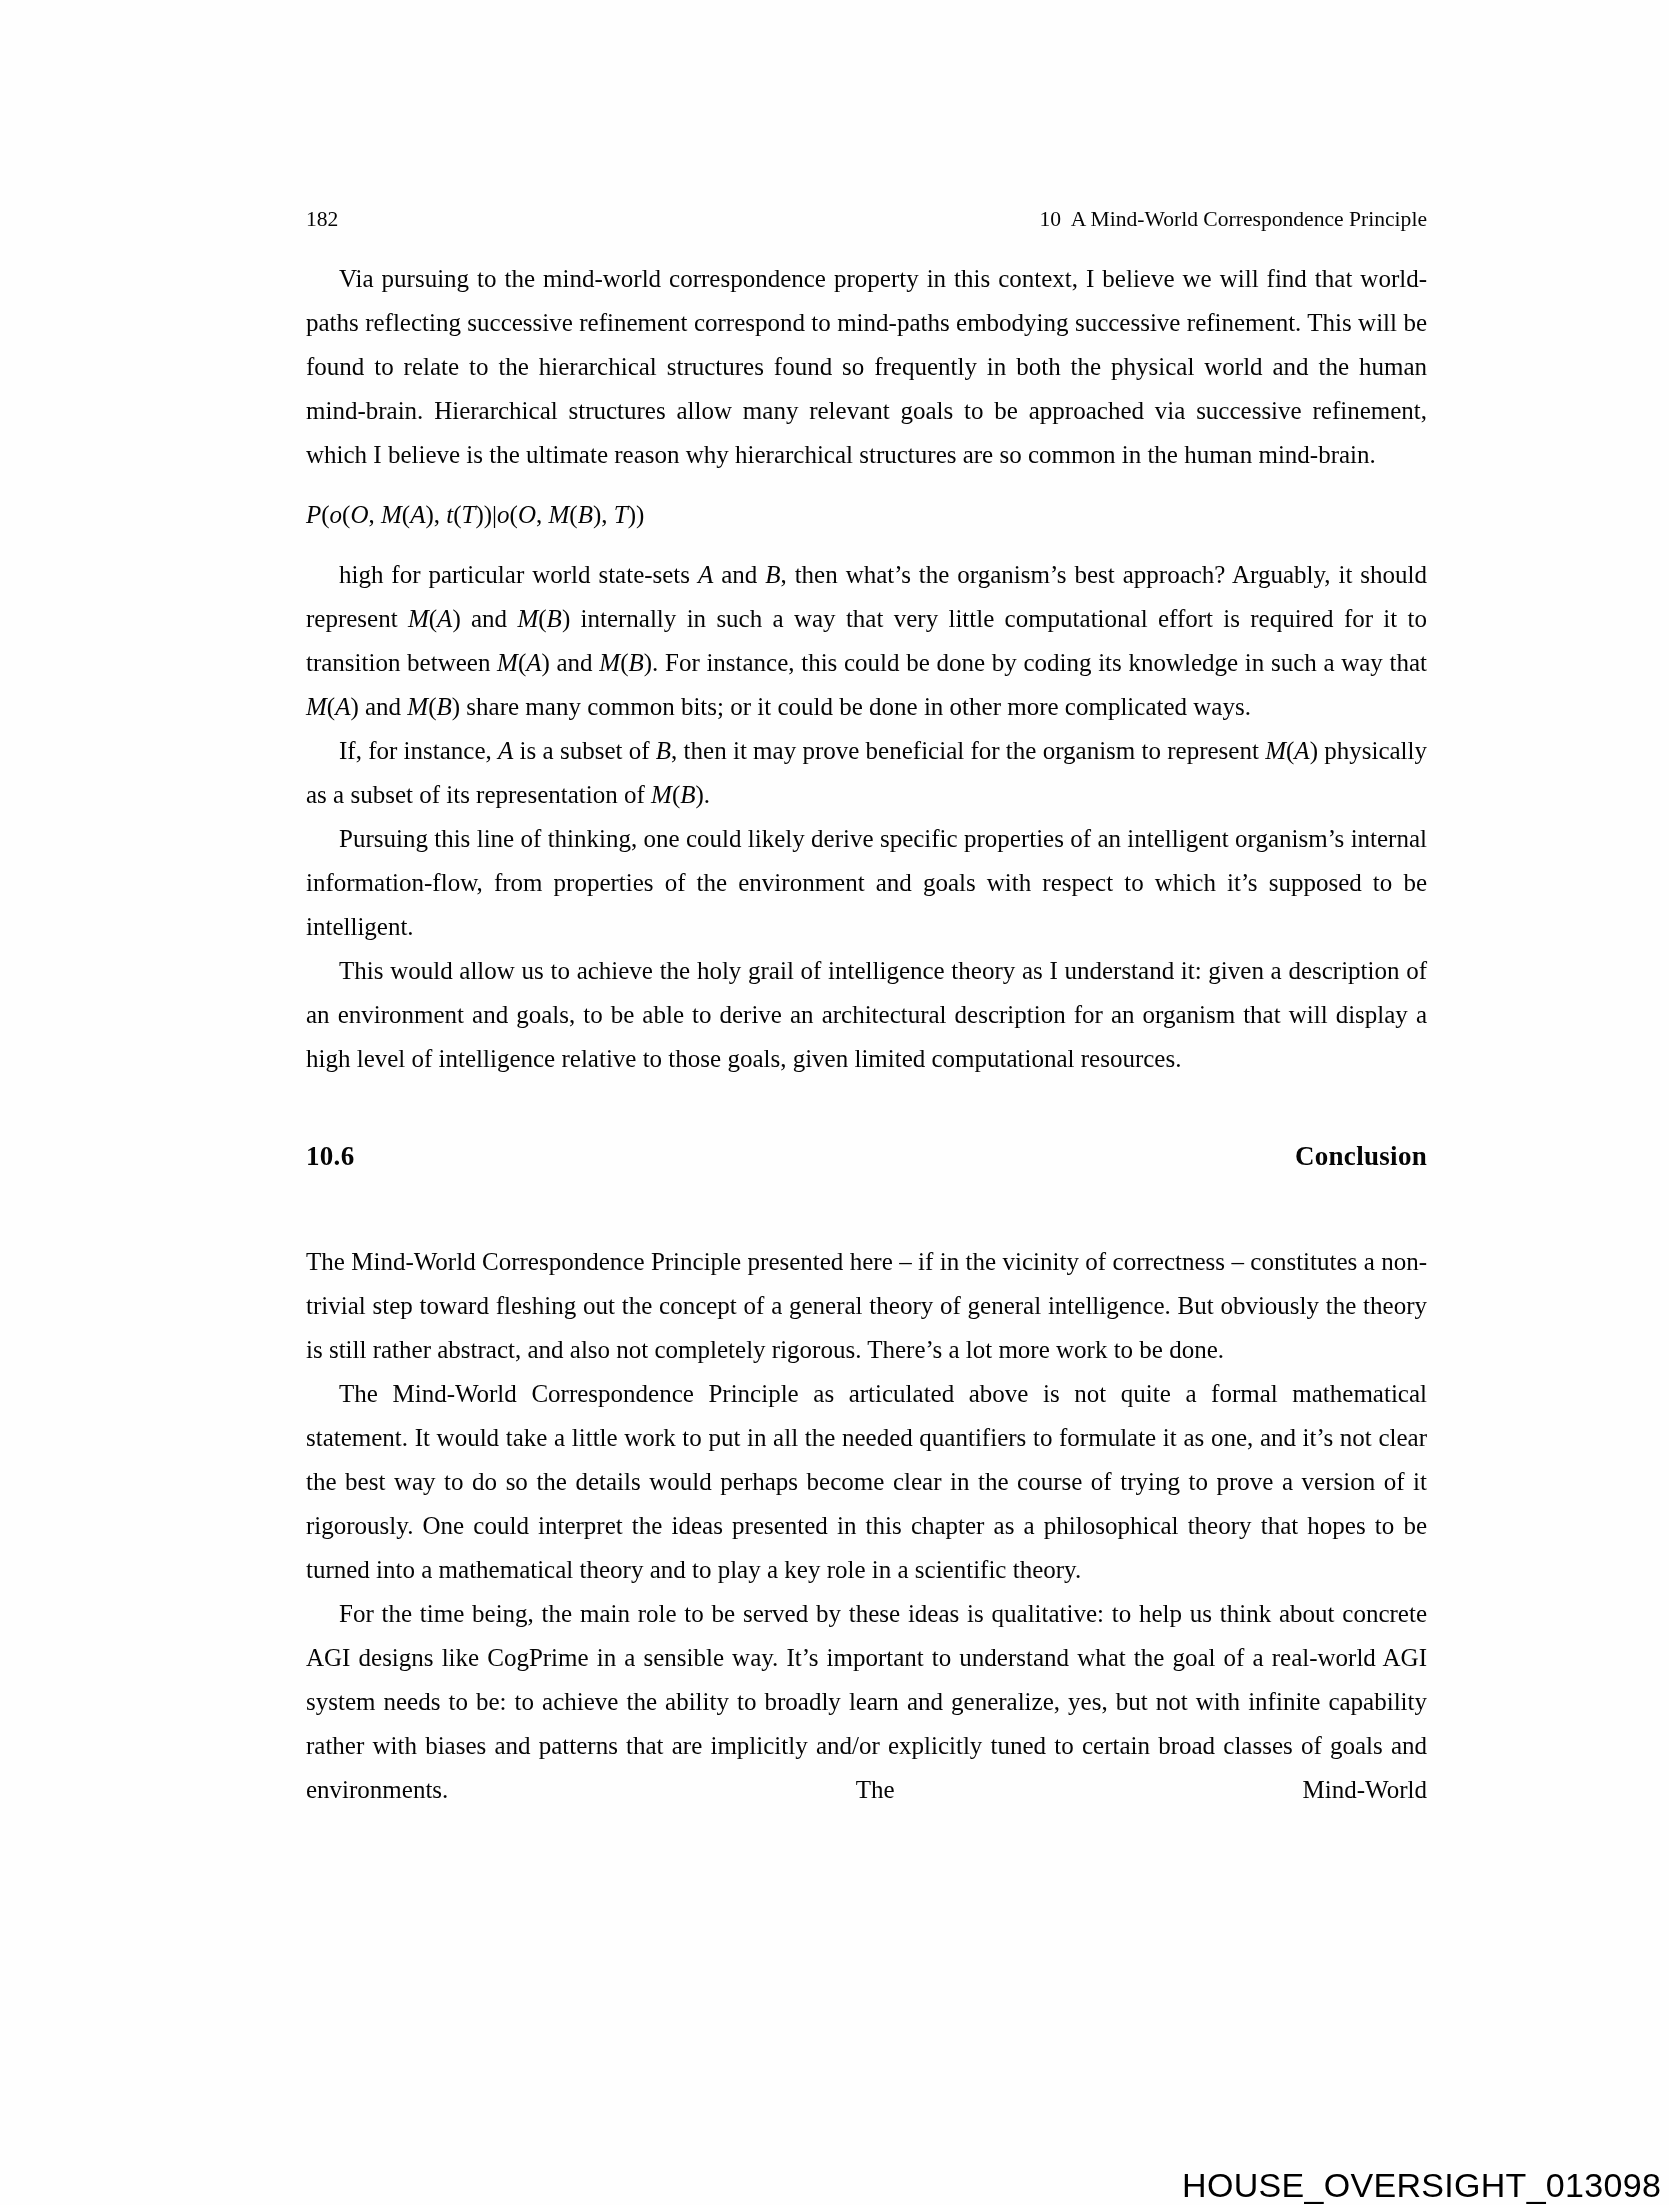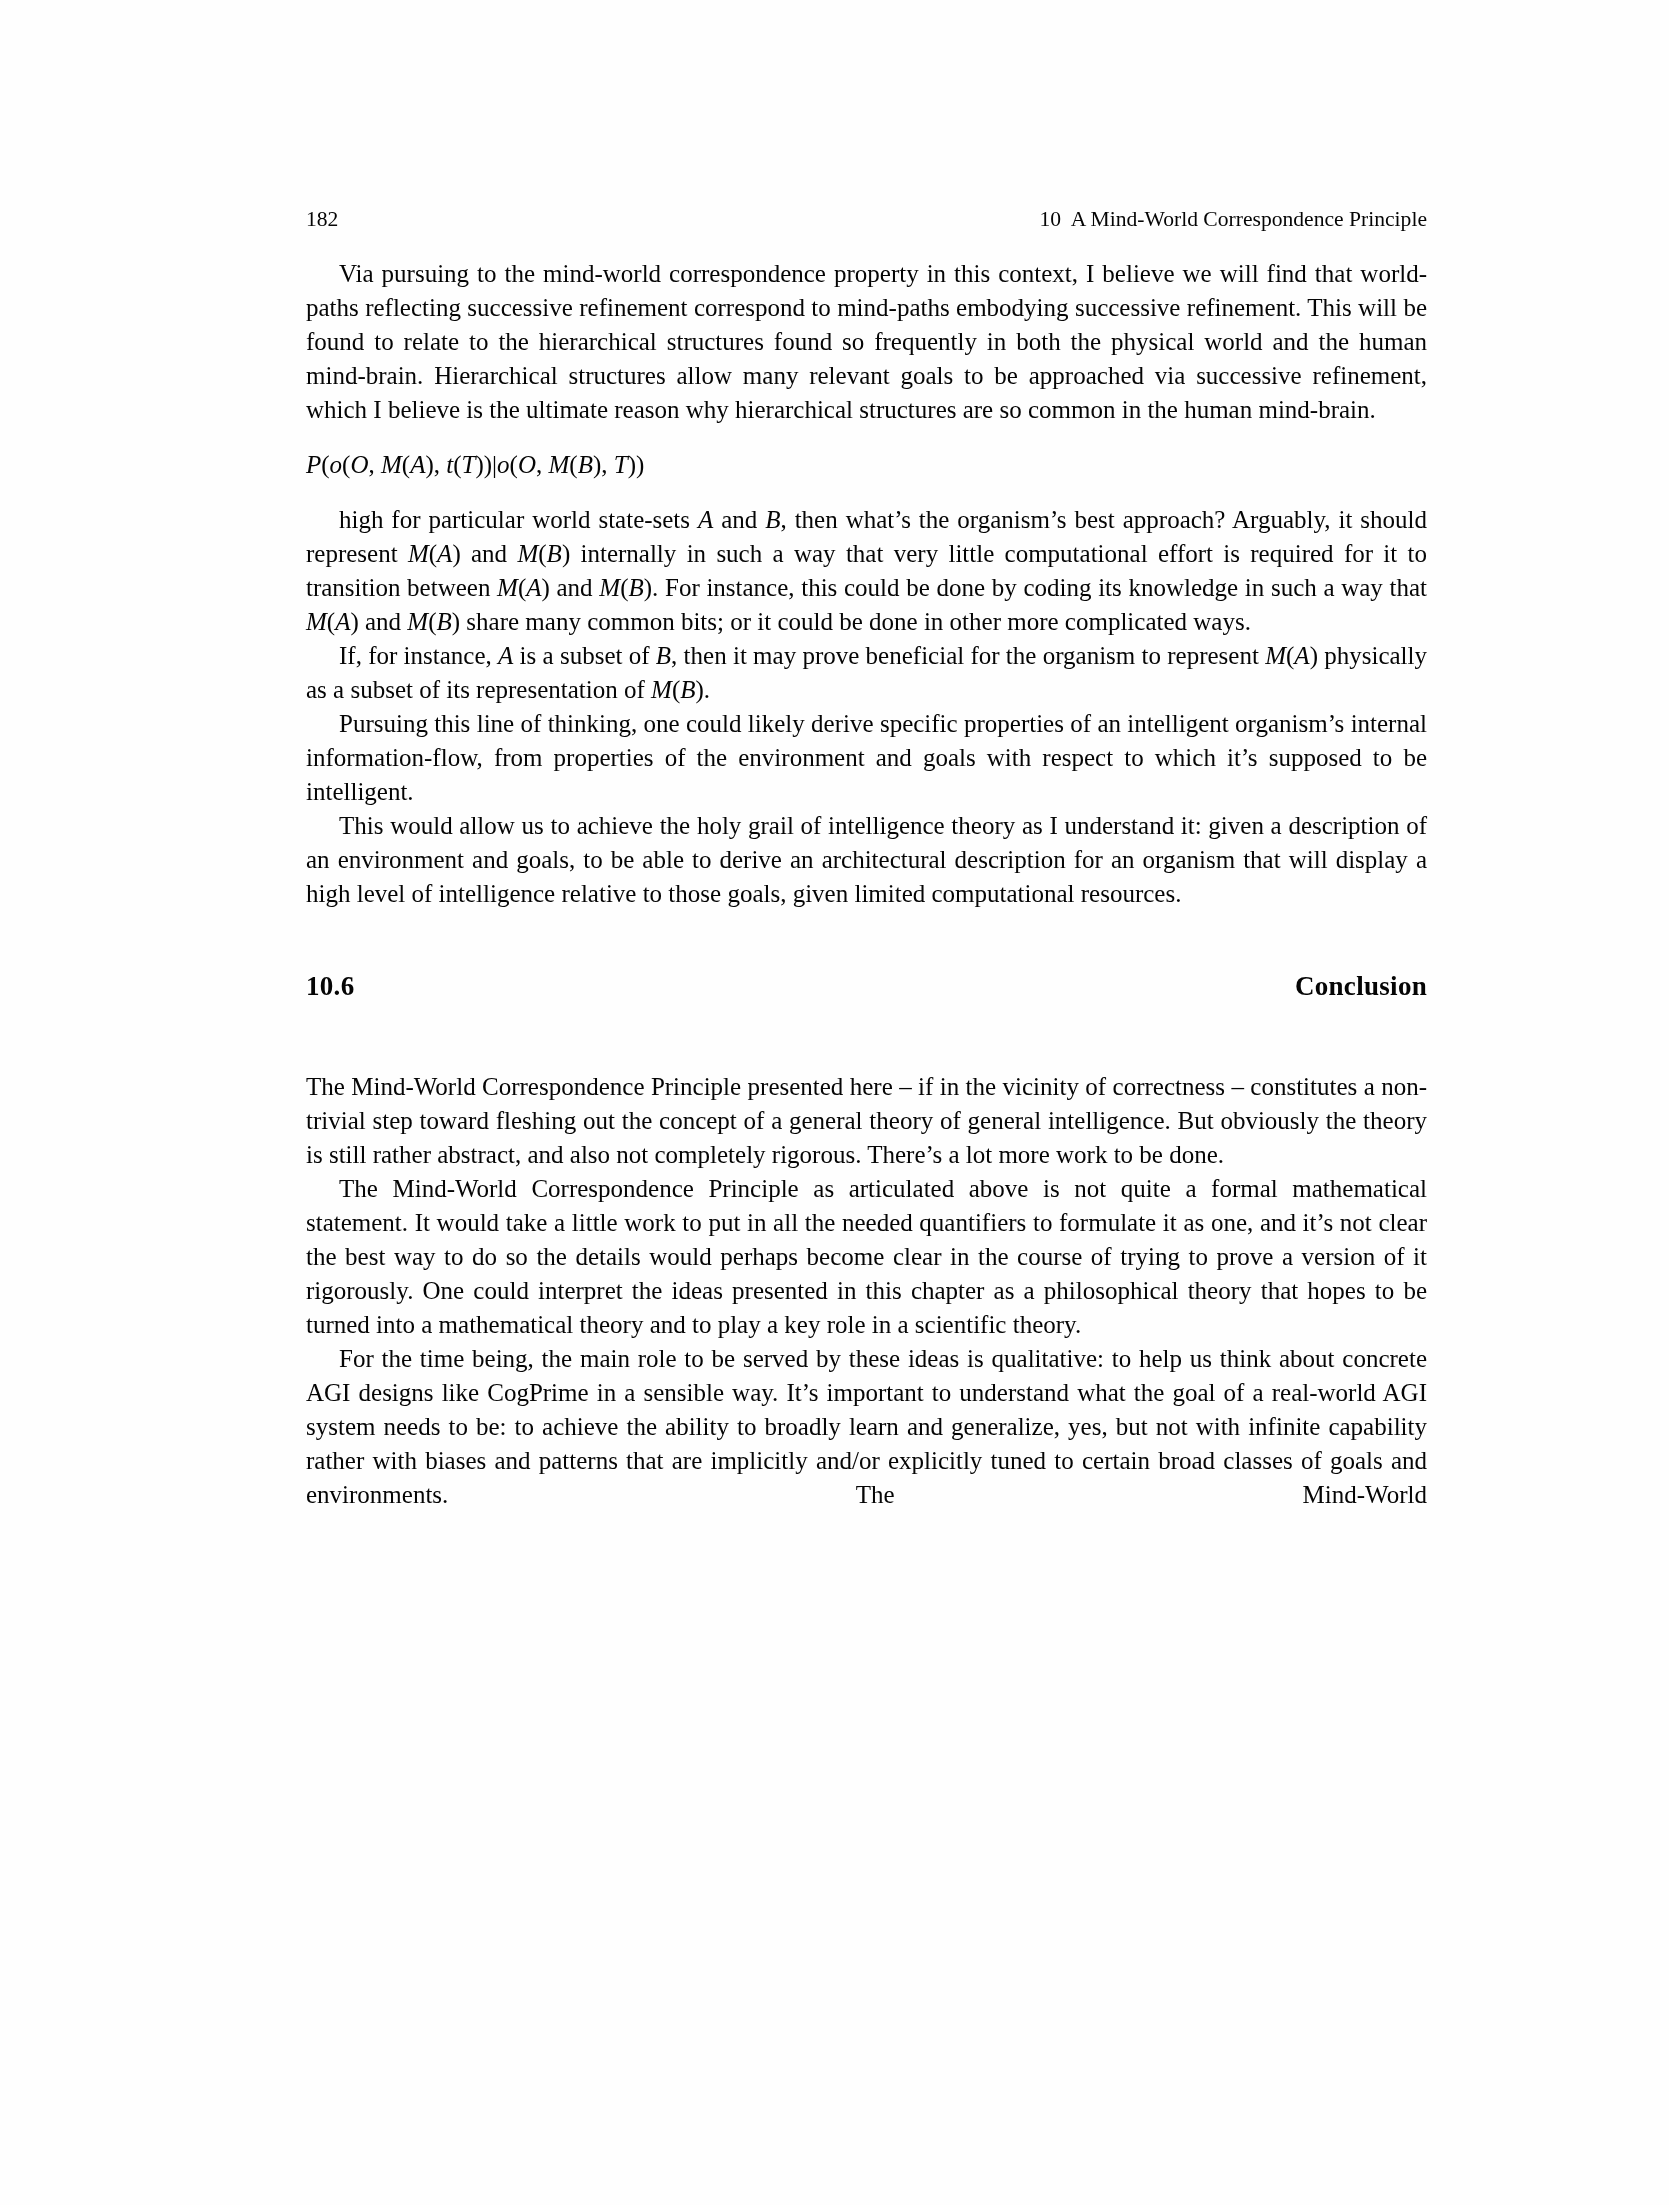--- a/index.html
+++ b/index.html
@@ -23,21 +23,21 @@
     justify-content: space-between;
     align-items: baseline;
     font-size: 21.6px;
     line-height: 26px;
     white-space: pre;
   }
   .body-blocks { margin-top: 25px; }
   p.para {
     margin: 0;
     font-size: 25px;
-    line-height: 34px;
+    line-height: 44px;
     text-align: justify;
     hyphens: auto;
     -webkit-hyphens: auto;
   }
   p.para.indent { text-indent: 33px; }
   p.para.cont { text-align-last: justify; }
   .formula {
     font-size: 25px;
     line-height: 34px;
     text-align: left;
@@ -84,14 +84,15 @@
         <p class="para indent">This would allow us to achieve the holy grail of intelligence theory as I understand it: given a description of an environment and goals, to be able to derive an architectural description for an organism that will display a high level of intelligence relative to those goals, given limited computational resources.</p>
         <h2 class="section-heading">
           <span>10.6</span>
           <span>Conclusion</span>
         </h2>
         <p class="para">The Mind-World Correspondence Principle presented here – if in the vicinity of correctness – constitutes a non-trivial step toward fleshing out the concept of a general theory of general intelligence. But obviously the theory is still rather abstract, and also not completely rigorous. There’s a lot more work to be done.</p>
         <p class="para indent">The Mind-World Correspondence Principle as articulated above is not quite a formal mathematical statement. It would take a little work to put in all the needed quantifiers to formulate it as one, and it’s not clear the best way to do so the details would perhaps become clear in the course of trying to prove a version of it rigorously. One could interpret the ideas presented in this chapter as a philosophical theory that hopes to be turned into a mathematical theory and to play a key role in a scientific theory.</p>
         <p class="para indent cont">For the time being, the main role to be served by these ideas is qualitative: to help us think about concrete AGI designs like CogPrime in a sensible way. It’s important to understand what the goal of a real-world AGI system needs to be: to achieve the ability to broadly learn and generalize, yes, but not with infinite capability rather with biases and patterns that are implicitly and/or explicitly tuned to certain broad classes of goals and environments. The Mind-World</p>
       </div>
   </div>
+  <div class="watermark">HOUSE_OVERSIGHT_013098</div>
 </div>
 
 
 </body></html>

